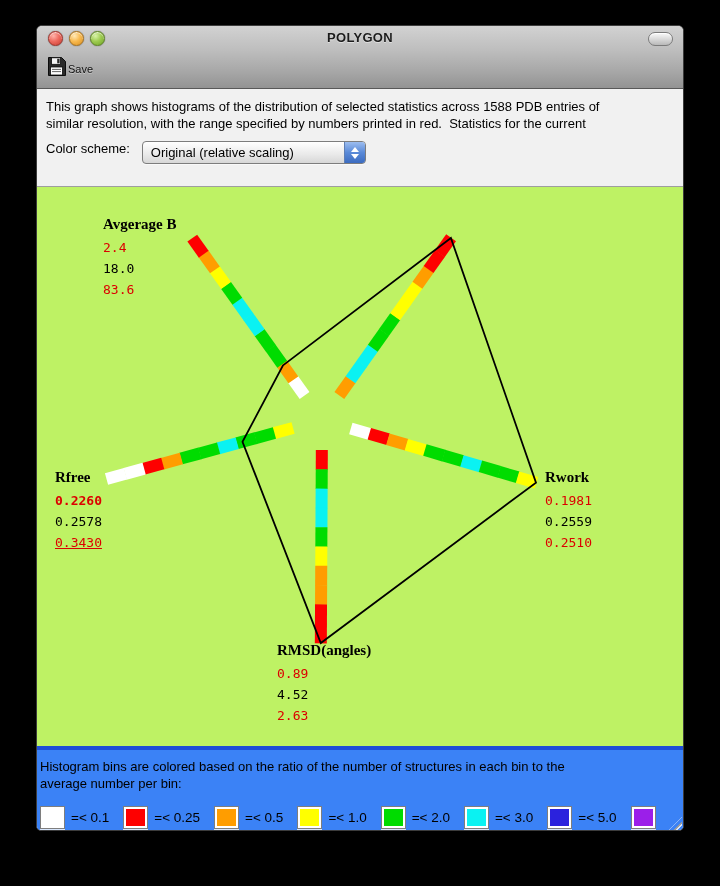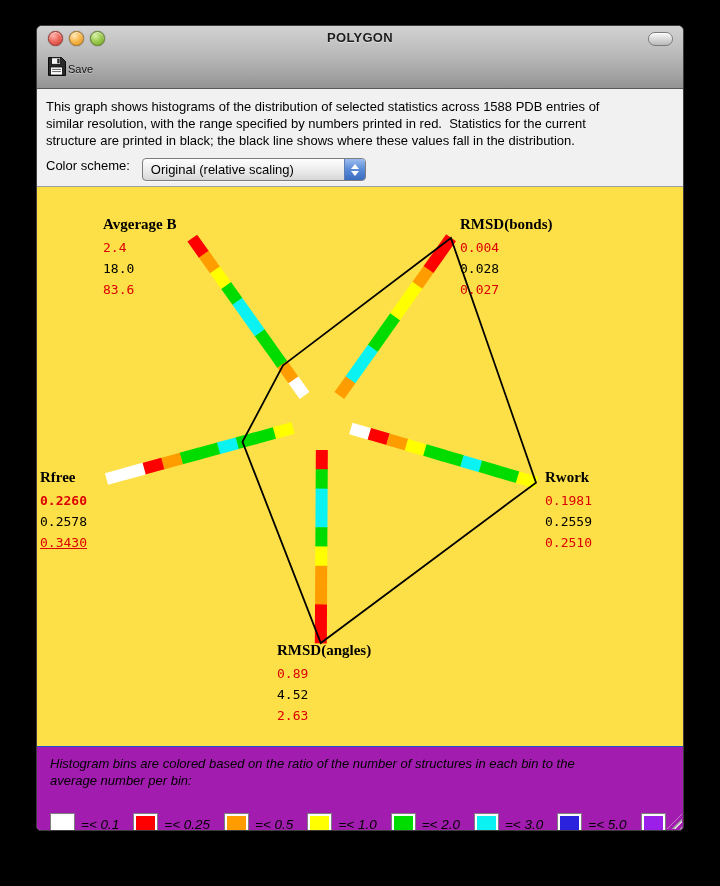--- a/index.html
+++ b/index.html
@@ -36,29 +36,29 @@
     background:linear-gradient(#ffffff,#e9e9e9 60%,#d7d7d7);display:flex;align-items:center;position:relative;
     box-shadow:0 1px 0 rgba(255,255,255,.6);}
   .dropdown-text{font-size:13px;color:#000;padding-left:8px;flex:1;white-space:nowrap;overflow:hidden;}
   .stepper{width:20px;height:21px;border-radius:0 3px 3px 0;border-left:1px solid #5f7fb4;
     background:linear-gradient(#9cbdf0,#5a8ad8 50%,#3c6cc0);display:flex;flex-direction:column;
     align-items:center;justify-content:center;gap:2px;}
   .arr-up{width:0;height:0;border-left:4px solid transparent;border-right:4px solid transparent;border-bottom:5px solid #fff;}
   .arr-dn{width:0;height:0;border-left:4px solid transparent;border-right:4px solid transparent;border-top:5px solid #fff;}
 
   
-  .plot{position:relative;height:559px;background:#fde047;border-bottom:1px solid #1d4ed8;overflow:hidden;}
+  .plot{position:relative;height:559px;background:#bef264;border-bottom:4px solid #1d4ed8;overflow:hidden;}
   .plot svg{position:absolute;left:0;top:0;}
   .axis-block{position:absolute;}
   .axis-title{font-family:"Liberation Serif",serif;font-weight:bold;font-size:15px;color:#000;line-height:17px;margin-bottom:4px;white-space:nowrap;}
   .axis-val{font-family:"DejaVu Sans Mono",monospace;font-size:13px;line-height:21px;white-space:nowrap;}
 
   
-  .footer{position:relative;height:83px;background:#a21caf;padding:8px 0 0 13px;box-sizing:border-box;overflow:hidden;font-style:italic;}
-  .legend-row{display:flex;align-items:center;margin-top:24px;gap:14px;}
+  .footer{position:relative;height:83px;background:#3b82f6;padding:8px 0 0 3px;box-sizing:border-box;overflow:hidden;}
+  .legend-row{display:flex;align-items:center;margin-top:14px;gap:14px;}
   .legend-item{display:flex;align-items:center;gap:6px;flex:none;}
   .swatch{display:inline-block;width:19px;height:17px;border:1px solid #7e7e7e;background:#fff;padding:2px;
     box-shadow:0 1px 0 rgba(255,255,255,.8);}
   .swatch-fill{display:block;width:100%;height:100%;}
   .legend-label{font-size:13.5px;color:#000;white-space:nowrap;}
   .resize-grip{position:absolute;right:1px;bottom:1px;width:15px;height:15px;
     background:repeating-linear-gradient(135deg,transparent 0 3px,#9b9b9b 3px 4.5px,rgba(255,255,255,.8) 4.5px 5.5px);
     clip-path:polygon(100% 0,100% 100%,0 100%);}
 </style>
 </head>
@@ -90,21 +90,20 @@
         </span>
         <span class="save-label">Save</span>
       </div>
     </div>
   </div>
 
   <div class="desc">
     <div>
         <div class="text-line">This graph shows histograms of the distribution of selected statistics across 1588 PDB entries of</div>
         <div class="text-line">similar resolution, with the range specified by numbers printed in red.  Statistics for the current</div>
-        <div class="text-line">structure are printed in black; the black line shows where these values fall in the distribution.</div>
       </div>
     <div class="scheme-row">
       <span class="scheme-label">Color scheme:</span>
       <div class="dropdown">
         <span class="dropdown-text">Original (relative scaling)</span>
         <span class="stepper">
           <span class="arr-up"></span>
             <span class="arr-dn"></span>
         </span>
       </div>
@@ -165,39 +164,33 @@
         <line x1="88.51965386014652" y1="286.7509402779465" x2="69.5178727165279" y2="291.94923936226434" stroke="#ffffff" stroke-width="12"></line>
         <polygon points="246.0,178.4 413.9,51.0 499.0,295.6 283.8,456.0 205.5,254.8" fill="none" stroke="#000000" stroke-width="1.8"></polygon>
       </svg>
 
   <div class="axis-block" style="left: 66px; top: 29px;">
         <div class="axis-title" style="color: rgb(0, 0, 0);">Avgerage B</div>
         <div class="axis-val" style="color: rgb(220, 0, 0);">2.4</div>
         <div class="axis-val" style="color: rgb(0, 0, 0);">18.0</div>
         <div class="axis-val" style="color: rgb(220, 0, 0);">83.6</div>
       </div>
-      <div class="axis-block" style="left: 423px; top: 29px;">
-        <div class="axis-title" style="color: rgb(0, 0, 0);">RMSD(bonds)</div>
-        <div class="axis-val" style="color: rgb(220, 0, 0);">0.004</div>
-        <div class="axis-val" style="color: rgb(0, 0, 0);">0.028</div>
-        <div class="axis-val" style="color: rgb(220, 0, 0);">0.027</div>
-      </div>
       <div class="axis-block" style="left: 508px; top: 282px;">
         <div class="axis-title" style="color: rgb(0, 0, 0);">Rwork</div>
         <div class="axis-val" style="color: rgb(220, 0, 0);">0.1981</div>
         <div class="axis-val" style="color: rgb(0, 0, 0);">0.2559</div>
         <div class="axis-val" style="color: rgb(220, 0, 0);">0.2510</div>
       </div>
       <div class="axis-block" style="left: 240px; top: 455px;">
         <div class="axis-title" style="color: rgb(0, 0, 0);">RMSD(angles)</div>
         <div class="axis-val" style="color: rgb(220, 0, 0);">0.89</div>
         <div class="axis-val" style="color: rgb(0, 0, 0);">4.52</div>
         <div class="axis-val" style="color: rgb(220, 0, 0);">2.63</div>
       </div>
-      <div class="axis-block" style="left: 3px; top: 282px;">
+      <div class="axis-block" style="left: 18px; top: 282px;">
         <div class="axis-title" style="color: rgb(0, 0, 0);">Rfree</div>
         <div class="axis-val" style="color: rgb(220, 0, 0); font-weight: bold;">0.2260</div>
         <div class="axis-val" style="color: rgb(0, 0, 0);">0.2578</div>
         <div class="axis-val" style="color: rgb(220, 0, 0); text-decoration: underline;">0.3430</div>
       </div>
     </div>
 
   <div class="footer">
     <div>
         <div class="text-line">Histogram bins are colored based on the ratio of the number of structures in each bin to the</div>

